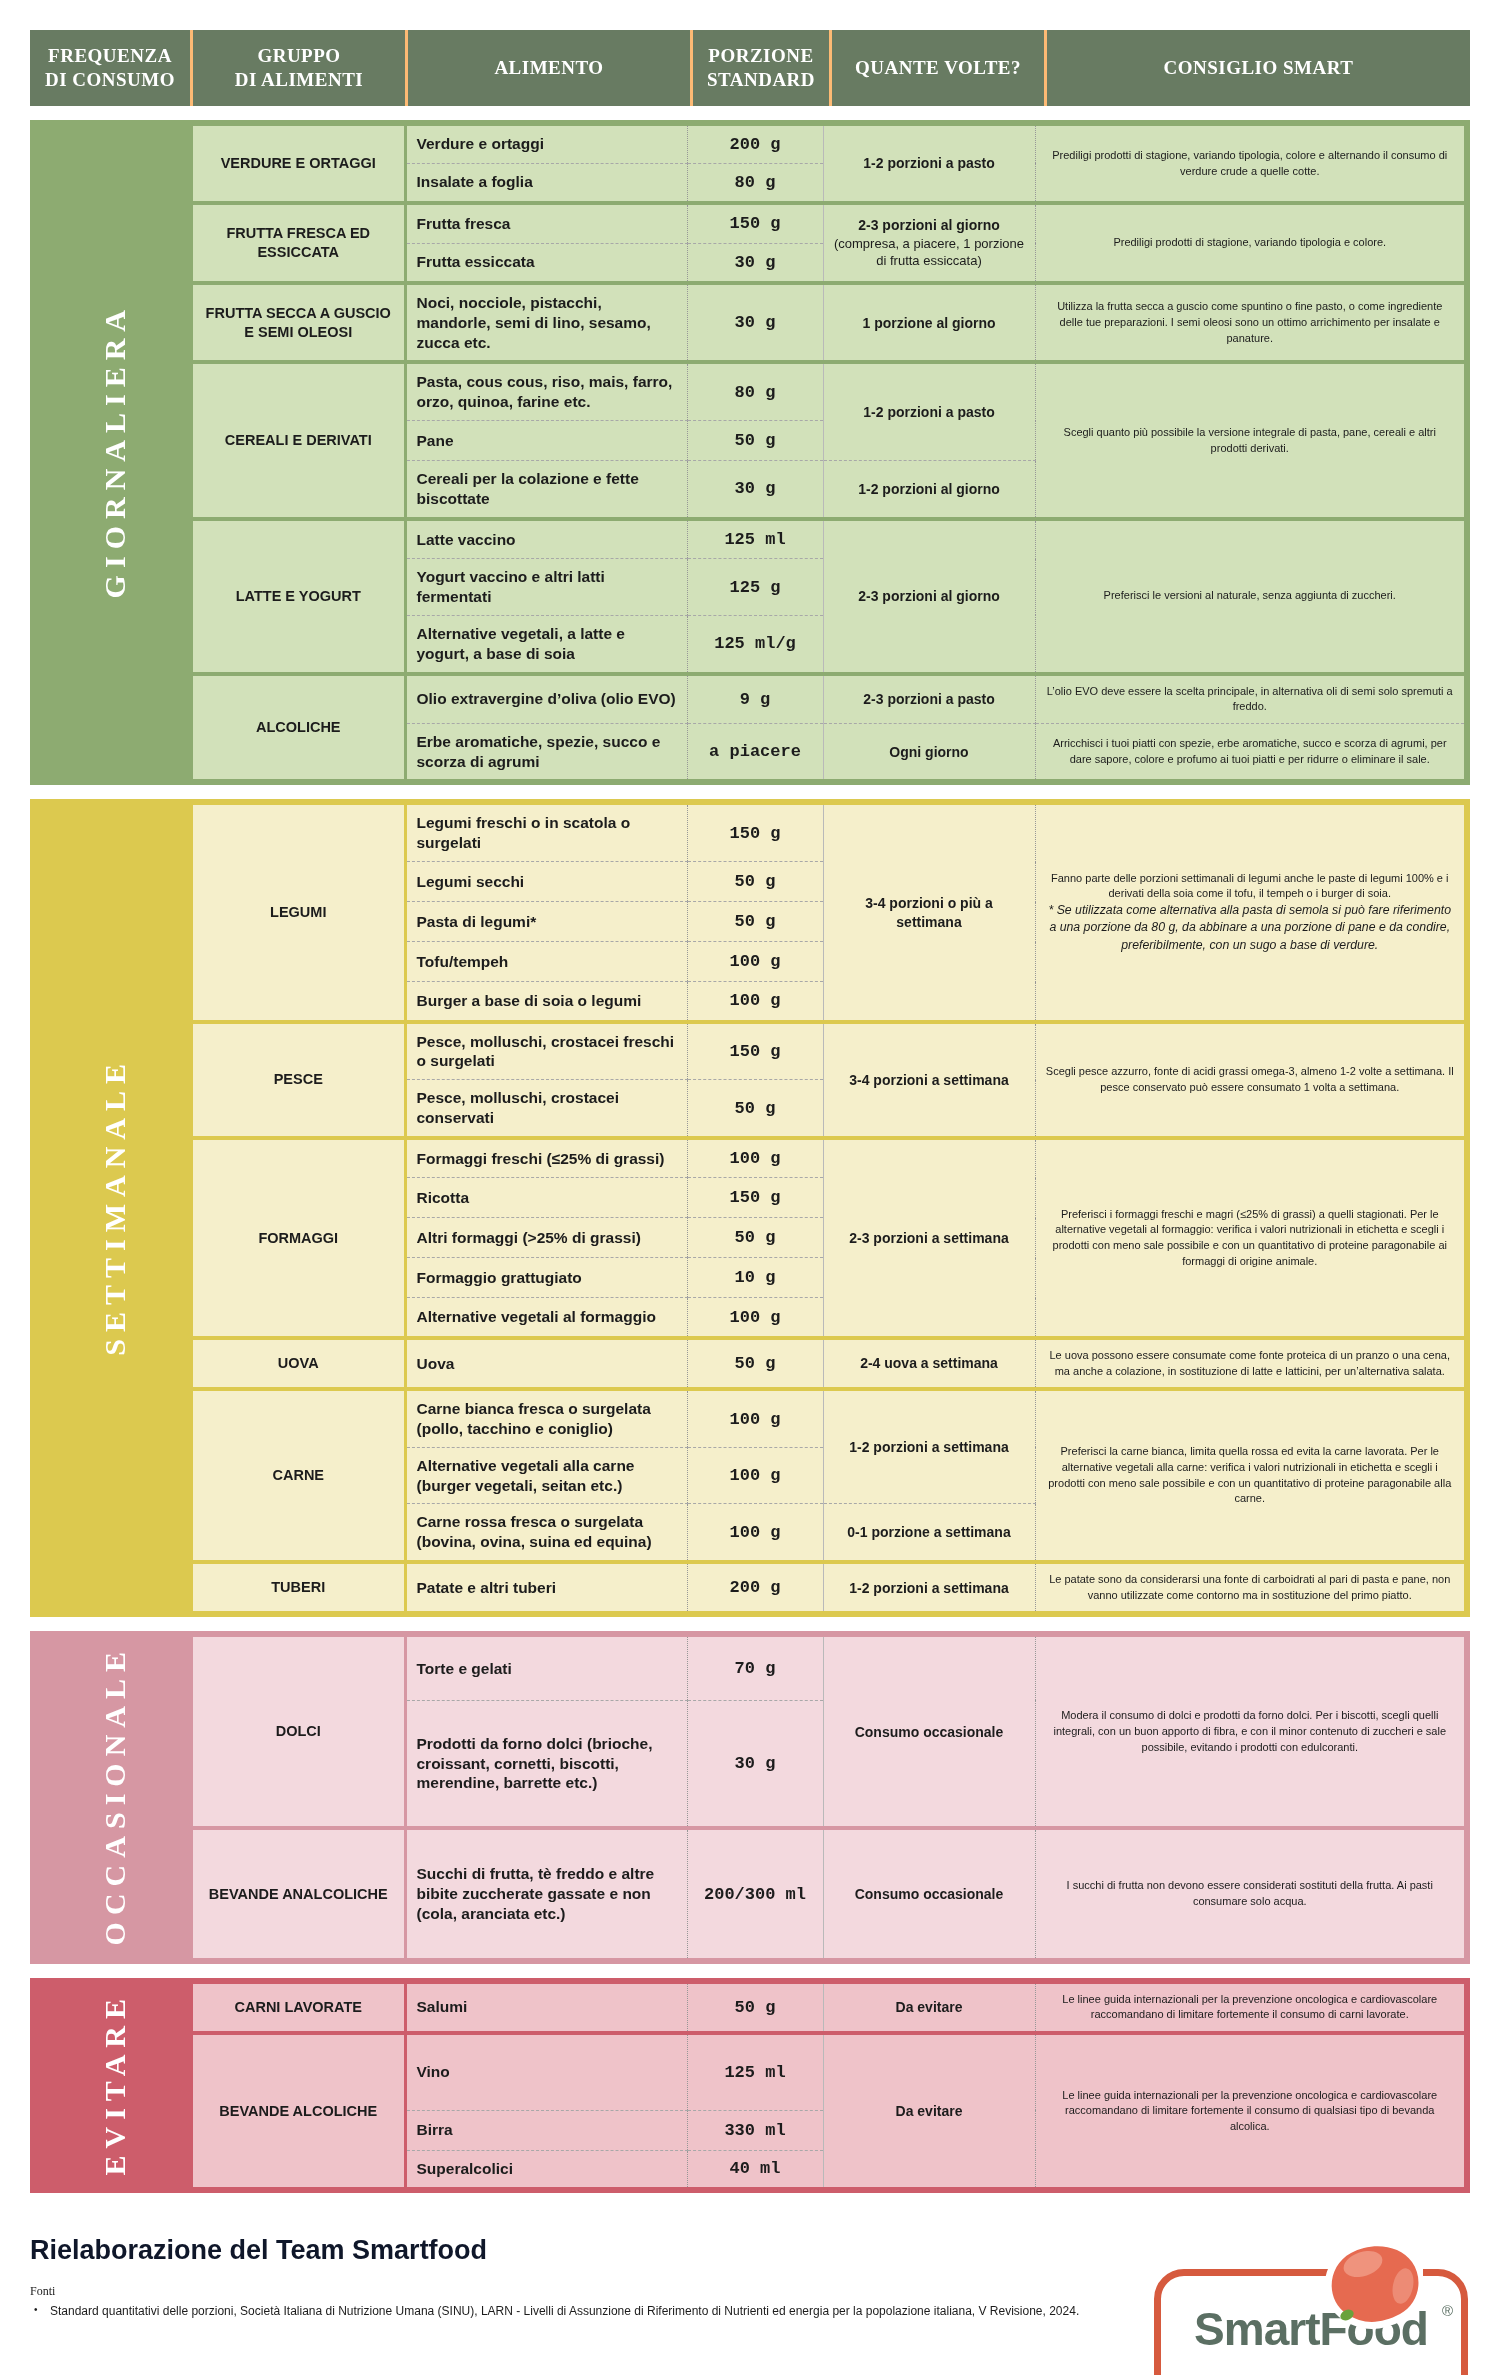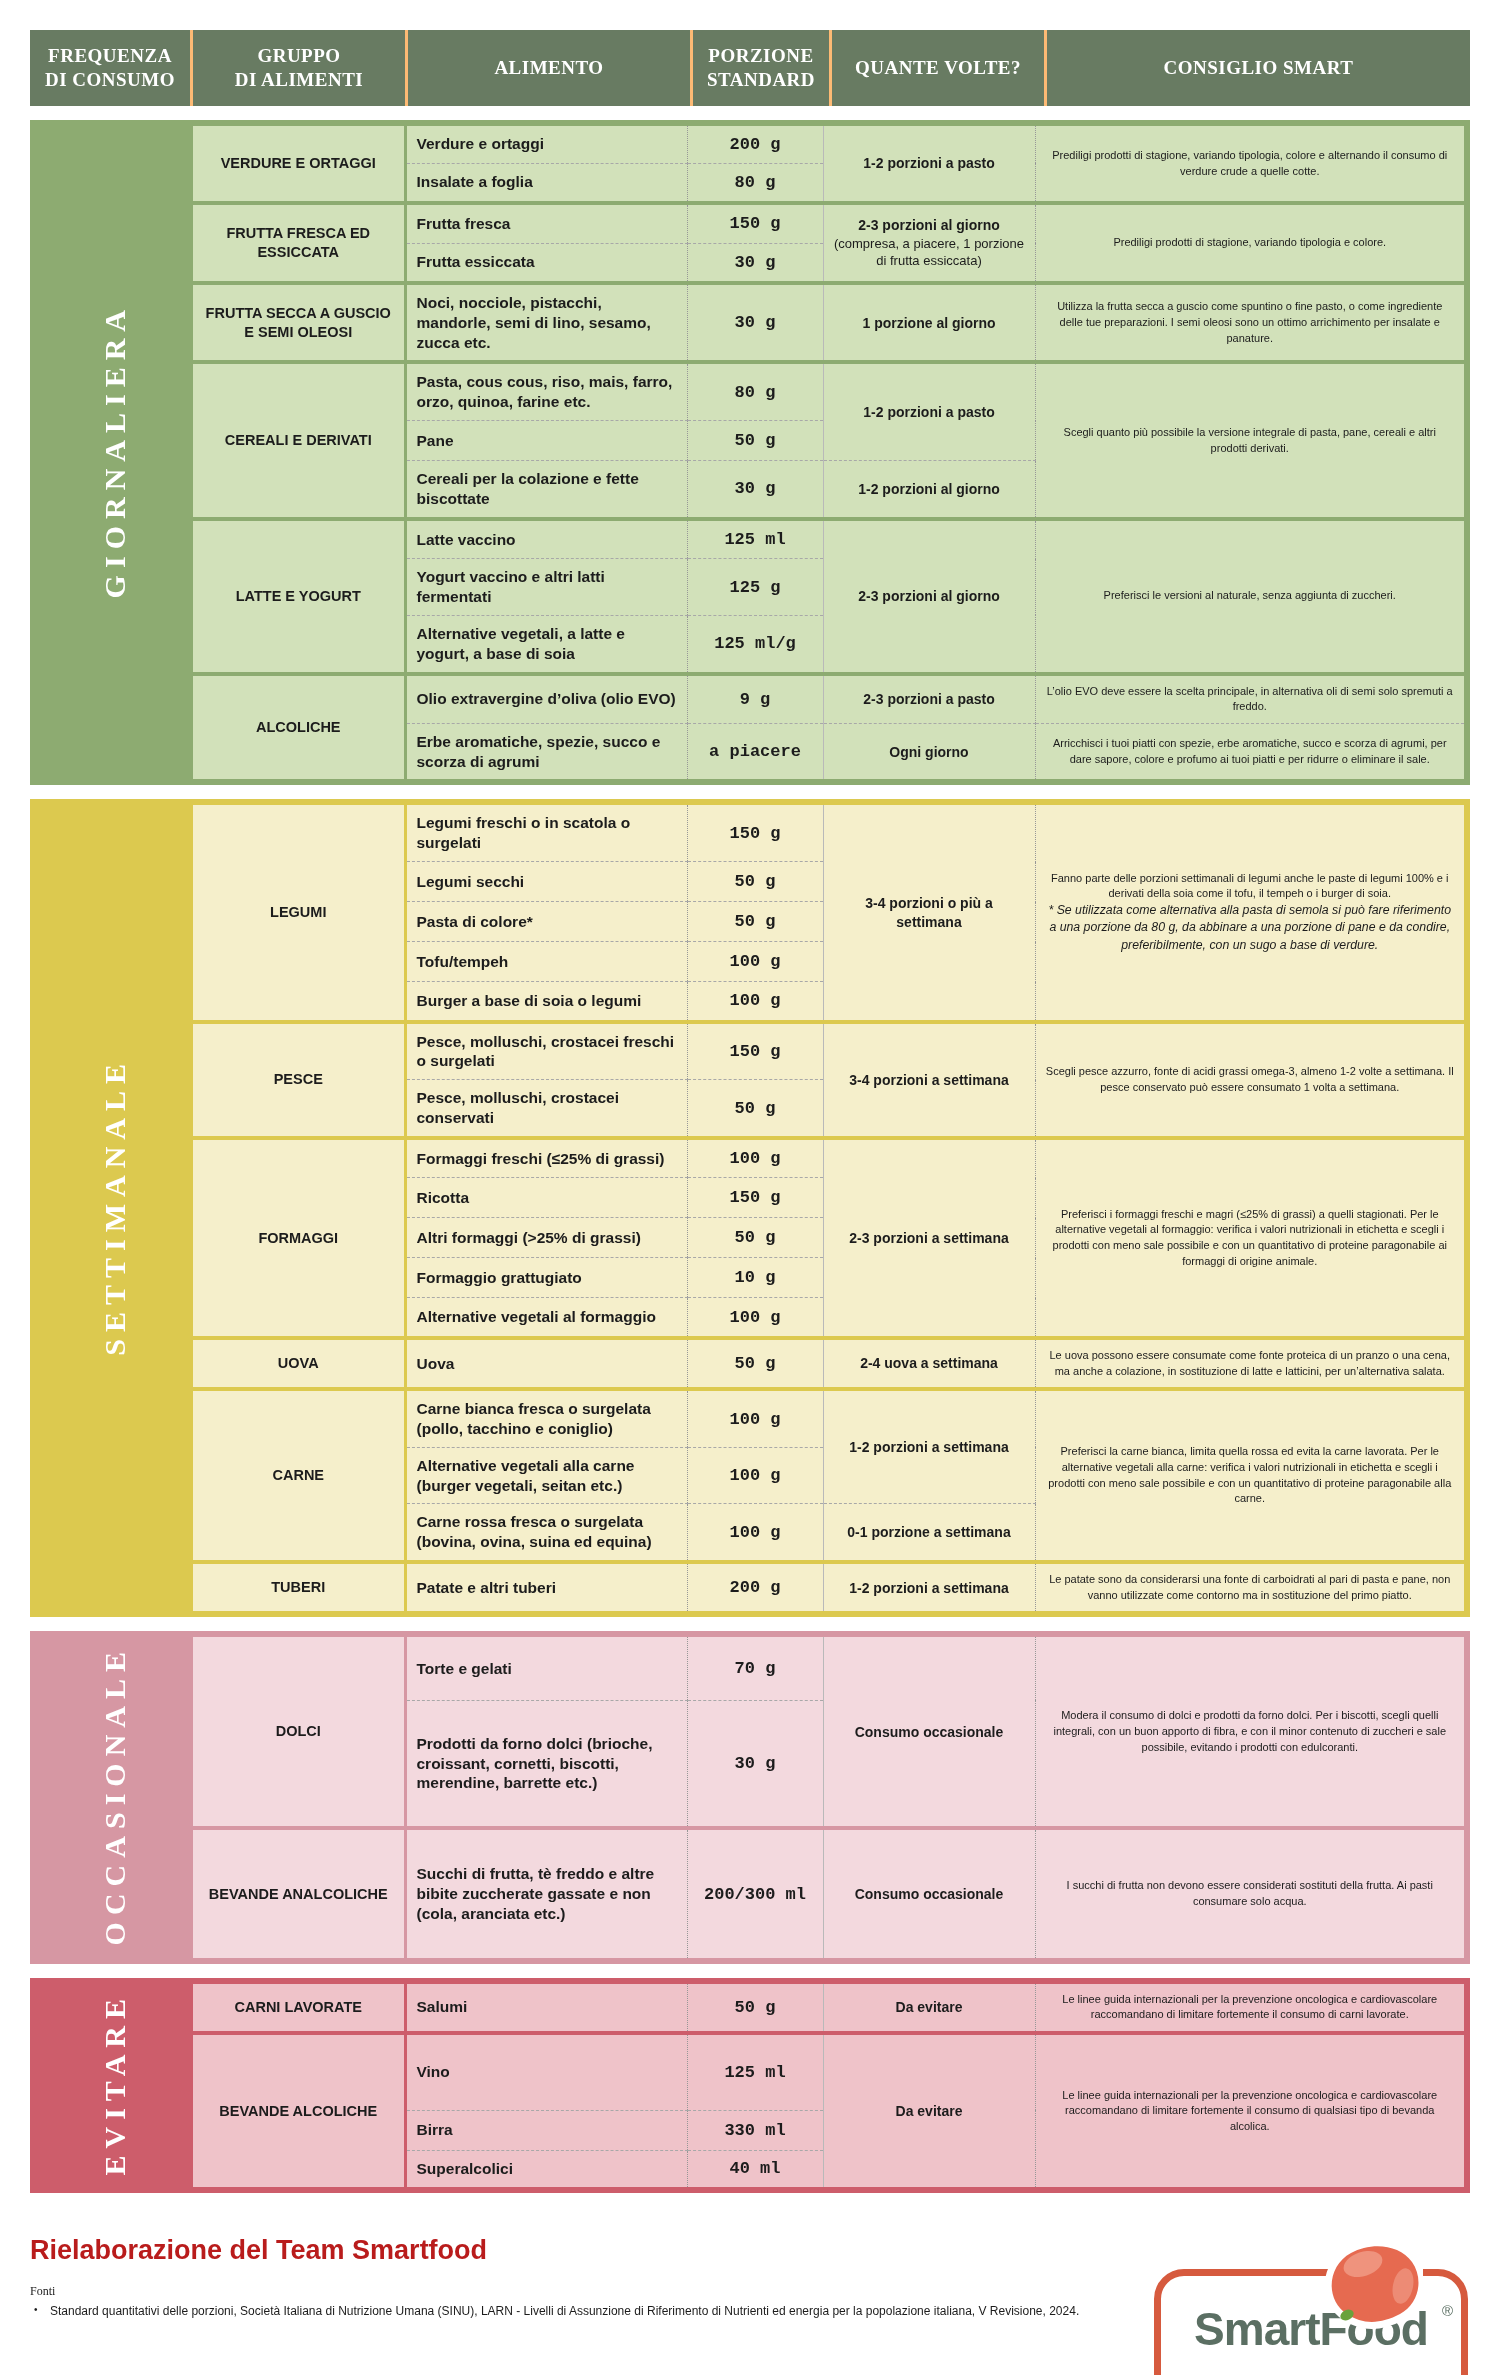--- a/index.html
+++ b/index.html
@@ -29,21 +29,21 @@
   .t-main{font-weight:bold;font-size:14px;line-height:1.3;}
   .times-sub{font-weight:normal;font-size:13px;line-height:1.3;margin-top:2px;}
   .advice-cell{text-align:center;padding:9px 20px;}
   .a-main{font-size:11px;line-height:1.42;text-align:center;}
   .advice-note{font-size:12.3px;line-height:1.42;font-style:italic;}
   tr.subrow td{border-top:1px dashed #a8a8a8;}
   tr.group-first td{border-top:4px solid var(--accent);}
 
   
   .footer{position:relative;margin-top:42px;width:1440px;}
-  .footer-title{font-weight:bold;font-size:27px;margin:0 0 18px 0;color:#b91c1c;}
+  .footer-title{font-weight:bold;font-size:27px;margin:0 0 18px 0;color:#0f172a;}
   .fonti-label{font-size:12px;margin-bottom:4px;font-family:Liberation Serif, serif;}
   .sources{width:1120px;}
   .source-item{display:flex;font-size:12px;line-height:1.38;margin-bottom:3px;}
   .source-item .marker{width:16px;flex:0 0 16px;padding-left:4px;font-size:10px;}
   .source-item .stext{flex:1;}
 
   
   .logo-card{position:absolute;right:2px;top:34px;width:300px;height:128px;background:#fff;
     border:7px solid #d65a3e;border-radius:30px;text-align:center;padding-top:14px;box-sizing:content-box;}
   .berry{position:absolute;top:-38px;right:38px;width:104px;height:92px;}
@@ -281,21 +281,21 @@
           <tr class="subrow">
             <td class="food-cell">
               <div class="fname">Legumi secchi</div>
             </td>
             <td class="portion-cell">
               <div class="pval">50 g</div>
             </td>
           </tr>
           <tr class="subrow">
             <td class="food-cell">
-              <div class="fname">Pasta di colore*</div>
+              <div class="fname">Pasta di legumi*</div>
             </td>
             <td class="portion-cell">
               <div class="pval">50 g</div>
             </td>
           </tr>
           <tr class="subrow">
             <td class="food-cell">
               <div class="fname">Tofu/tempeh</div>
             </td>
             <td class="portion-cell">

